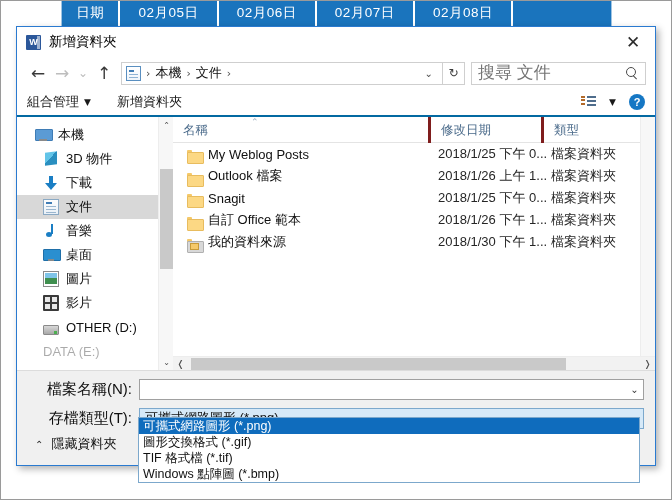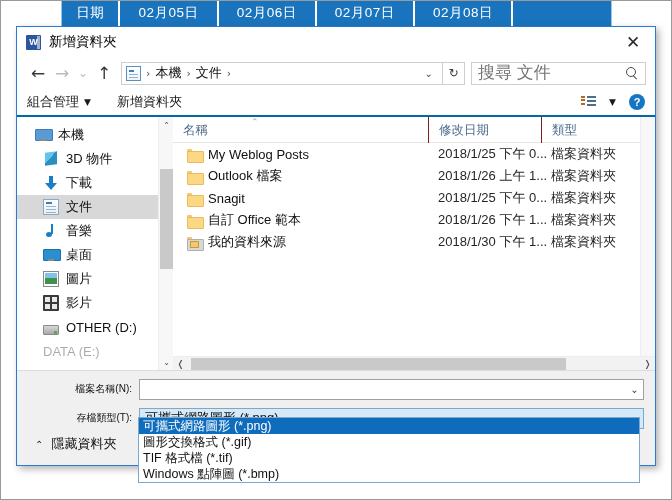--- a/index.html
+++ b/index.html
@@ -294,35 +294,35 @@
     height: 26px; display: flex; align-items: flex-start;
     border-bottom: 1px solid #e4e4e4;
     position: relative;
   }
   .fl-col {
     font-size: 12.5px; color: #4a6a8a;
     padding-left: 10px;
     height: 26px; display: flex; align-items: center;
     position: relative;
   }
-  .fl-col + .fl-col { border-left: 1px solid #7f1d1d; }
+  .fl-col + .fl-col { border-left: 3px solid #7f1d1d; }
   .fl-col.name { width: 255px; }
   .fl-col.mod { width: 113px; }
   .fl-col.type { width: 100px; }
   .sort-caret {
     position: absolute; left: 78px; top: 0px;
     font-size: 9px; color: #9aaec2;
     font-family: "DejaVu Sans", sans-serif;
   }
   .fl-rows { flex: 1; overflow: hidden; }
   .fl-row {
     height: 22px; display: flex; align-items: center;
     font-size: 13px; color: #101010;
   }
-  .fl-name { width: 255px; display: flex; align-items: center; gap: 6px; padding-left: 14px; white-space: nowrap; }
+  .fl-name { width: 255px; display: flex; align-items: flex-end; gap: 6px; padding-left: 14px; white-space: nowrap; }
   .fl-mod { width: 113px; padding-left: 10px; color: #262626; white-space: nowrap; text-align: center; }
   .fl-type { width: 100px; padding-left: 10px; color: #262626; white-space: nowrap; }
   .folder-ico { width: 15px; height: 13px; position: relative; flex: 0 0 auto; }
   .folder-ico::before {
     content:""; position:absolute; left:0; top:1px; width:5px; height:3px;
     background:#f5c96a; border-radius:1px 1px 0 0;
   }
   .folder-ico::after {
     content:""; position:absolute; left:0; top:3px; width:15px; height:10px;
     background:#fcd884; border:1px solid #e8bc5e; border-radius:1px;
@@ -362,21 +362,21 @@
     background: #f0f0f0;
     border-top: 1px solid #dcdcdc;
   }
   .frow {
     display: flex; align-items: center;
     height: 22px;
     margin-top: 7px;
   }
   .flabel {
     width: 122px; text-align: right; padding-right: 7px;
-    font-size: 10px; color: #101010; white-space: nowrap;
+    font-size: 15px; color: #101010; white-space: nowrap;
   }
   .finput {
     width: 505px; height: 21px;
     border: 1px solid #a0a0a0;
     background: #ffffff;
     display: flex; align-items: center;
   }
   .finput .val { flex: 1; font-size: 13px; color: #101010; padding-left: 5px; white-space: nowrap; }
   .finput .dd-caret {
     width: 17px; text-align: center; font-size: 10px; color: #3a3a3a;

